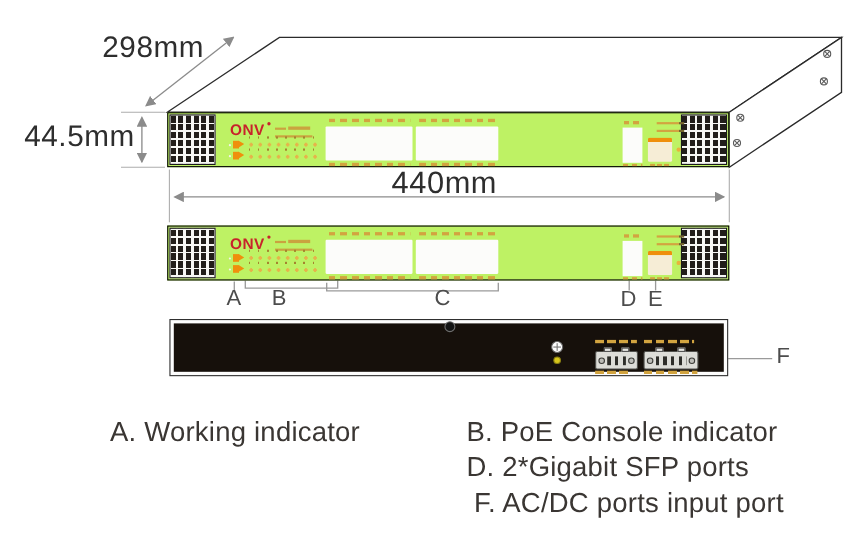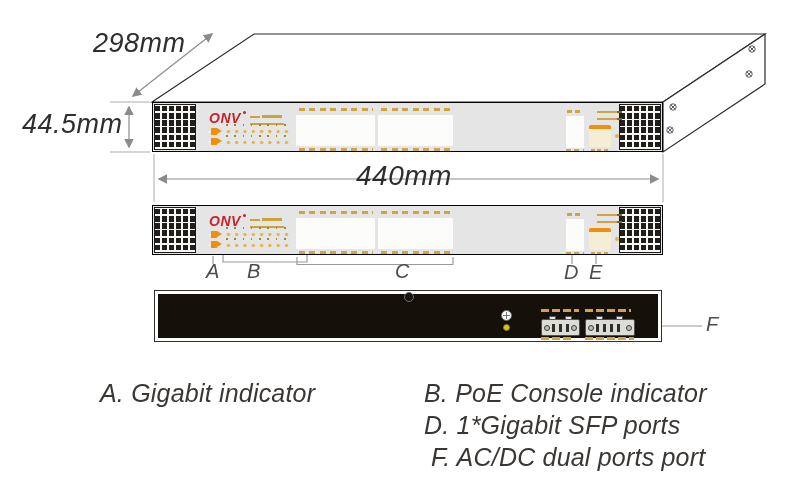--- a/index.html
+++ b/index.html
@@ -1,36 +1,36 @@
 <!DOCTYPE html>
 <html><head>
 <meta charset="utf-8">
 <style>
   html,body{margin:0;padding:0;background:#ffffff;}
   .canvas{position:relative;width:786px;height:497px;background:#ffffff;
-          font-family:"Liberation Sans",sans-serif;overflow:hidden;font-style:italic;}
+          font-family:"Liberation Sans",sans-serif;overflow:hidden;}
   .overlay{position:absolute;left:0;top:0;z-index:1;}
 
   
   .dim{position:absolute;color:#2e2e2e;font-size:27px;letter-spacing:.5px;z-index:3;}
   #dim-depth{left:93px;top:28px;}
   #dim-height{left:22px;top:109px;}
-  #dim-width{left:356px;top:160px;font-size:28px;}
+  #dim-width{left:356px;top:150px;font-size:28px;}
   .co{position:absolute;color:#4c4c4c;font-size:20px;z-index:3;}
   #co-a{left:206px;top:260px;} #co-b{left:247px;top:260px;} #co-c{left:395px;top:260px;}
   #co-d{left:564px;top:261px;} #co-e{left:589px;top:261px;} #co-f{left:706px;top:313px;}
 
   
   .legend{position:absolute;top:377px;color:#3a3633;font-size:25px;line-height:32px;
           letter-spacing:.2px;z-index:3;white-space:nowrap;}
   .legend-left{left:100px;} .legend-right{left:424px;}
   .legend .indent{padding-left:7px;}
 
   
-  .fp{position:absolute;width:511px;height:50px;background:#e5e5e5;border:1px solid #000;
+  .fp{position:absolute;width:511px;height:50px;background:#bef264;border:1px solid #000;
       box-sizing:border-box;z-index:2;}
   #panel-3d{left:152px;top:102px;} #panel-front{left:152px;top:205px;}
   .vent{position:absolute;top:1px;height:46px;width:42px;border:1px solid #1a1a1a;box-sizing:border-box;
         background-color:#f7f7f5;
         background-image:
           repeating-linear-gradient(0deg,#f7f7f5 0 1.6px,rgba(0,0,0,0) 1.6px 7.2px),
           repeating-linear-gradient(90deg,#211d1a 0 4.6px,#f7f7f5 4.6px 7px);}
   .vent-l{left:1px;} .vent-r{right:1px;}
   .fp-logo{position:absolute;left:56px;top:8px;color:#c8232b;font-weight:bold;font-size:14px;
            line-height:1;letter-spacing:.5px;}
@@ -236,21 +236,21 @@
     <div class="term term2">
       <div class="tab" style="left:10px"></div>
       <div class="tab" style="left:30px"></div>
       <div class="pins"></div>
     </div>
     <div class="micro mb1"></div>
     <div class="micro mb2"></div>
   </div>
 
   <div class="legend legend-left">
-    <div>A. Gigabit indicator</div>
+    <div>A. Working indicator</div>
   </div>
   <div class="legend legend-right">
     <div>B. PoE Console indicator</div>
-    <div>D. 1*Gigabit SFP ports</div>
-    <div class="indent">F. AC/DC dual ports port</div>
+    <div>D. 2*Gigabit SFP ports</div>
+    <div class="indent">F. AC/DC ports input port</div>
   </div>
 
 </div>
 
 </body></html>

